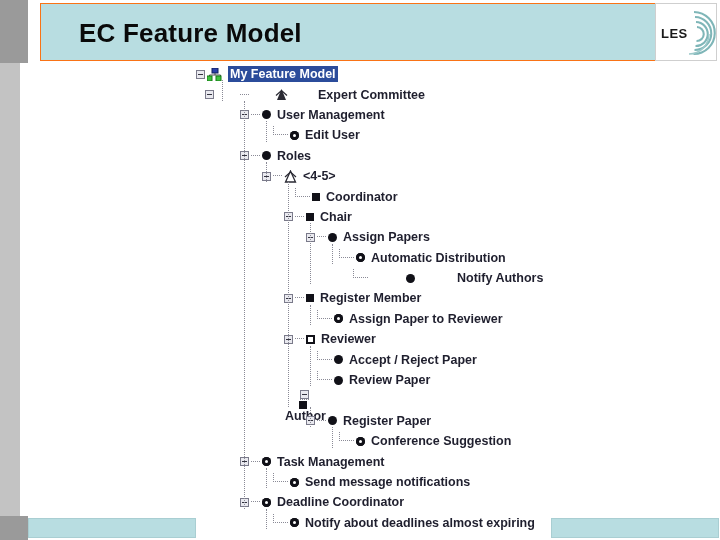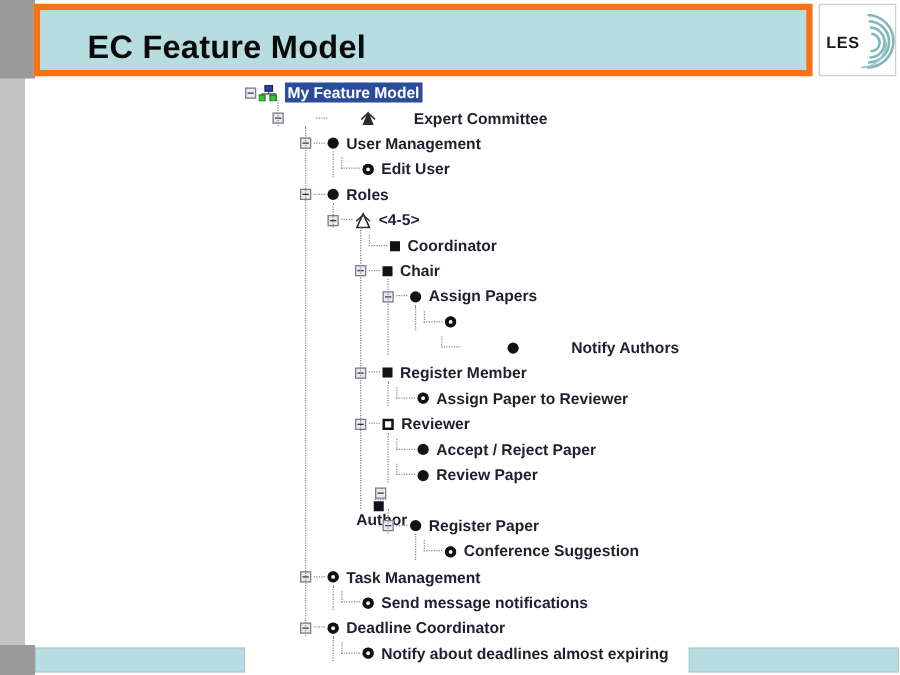--- a/index.html
+++ b/index.html
@@ -71,26 +71,26 @@
     font-weight: bold;
     letter-spacing: .4px;
     color: #ffffff;
     white-space: nowrap;
     pointer-events: none;
   }
 
   
   .header-band {
     position: absolute;
-    left: 27px;
+    left: 40px;
     top: 3px;
     width: 623px;
     height: 58px;
     background: #b8dde1;
-    border: 5px solid #f97316;
+    border: 1px solid #f97316;
     box-sizing: border-box;
   }
   .header-title {
     position: absolute;
     left: 38px;
     top: 14px;
     font-size: 26px;
     font-weight: bold;
     color: #0a0a0a;
     letter-spacing: .2px;
@@ -312,21 +312,21 @@
           <span class="ic ic-root"><svg width="16" height="13" viewBox="0 0 16 13">
               <rect x="5" y="0" width="6" height="5" fill="#2b3fa8" stroke="#11205f"></rect>
               <path d="M8 5 V7 M2.5 7 H13.5 M2.5 7 V9 M13.5 7 V9" stroke="#4a4a55" fill="none" stroke-width="1"></path>
               <rect x="0" y="8" width="5" height="5" fill="#3fc23f" stroke="#147a14"></rect>
               <rect x="9" y="8" width="5" height="5" fill="#3fc23f" stroke="#147a14"></rect>
             </svg></span>
           <span class="label sel">My Feature Model</span>
         </div>
       </div>
       <div class="node">
-        <div class="node-inner" style="left: 22px; gap: 24px;">
+        <div class="node-inner" style="left: 9px; gap: 24px;">
           <span class="exp"></span>
           <span class="stub"></span>
           <span class="ic ic-group"><svg width="13" height="13" viewBox="0 0 13 13">
               <path d="M6.5 1 L11 12 L2 12 Z" fill="#2a2a33"></path>
               <path d="M1 7.5 L6.5 2.5 L12 7.5" fill="none" stroke="#2a2a33" stroke-width="1.2"></path>
             </svg></span>
           <span class="label">Expert Committee</span>
         </div>
       </div>
       <div class="node">
@@ -386,20 +386,21 @@
           <span class="stub"></span>
           <span class="ic ic-mand-circle"></span>
           <span class="label">Assign Papers</span>
         </div>
       </div>
       <div class="node">
         <div class="node-inner" style="left: 132px;">
           <span class="exp-spacer"></span>
           <span class="stub-long"></span>
           <span class="ic ic-opt-circle"></span>
+          <span class="label">Automatic Distribution</span>
         </div>
       </div>
       <div class="node">
         <div class="node-inner" style="left: 110px; gap: 36px;">
           <span class="exp-spacer"></span>
           <span class="stub-long"></span>
           <span class="ic ic-mand-circle"></span>
           <span class="label">Notify Authors</span>
         </div>
       </div>

